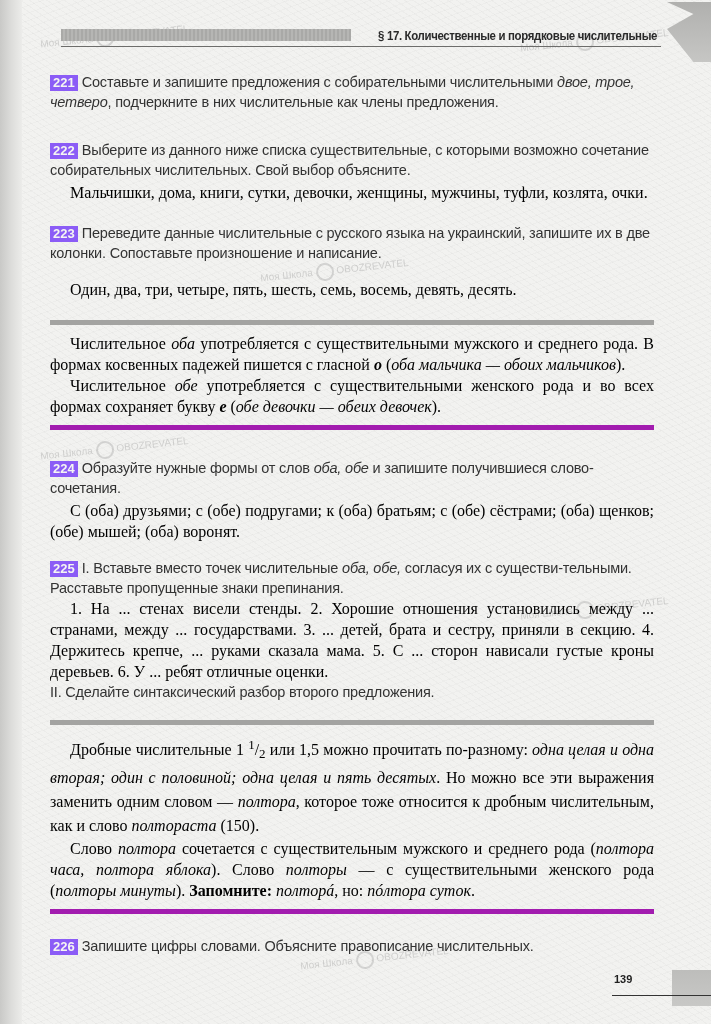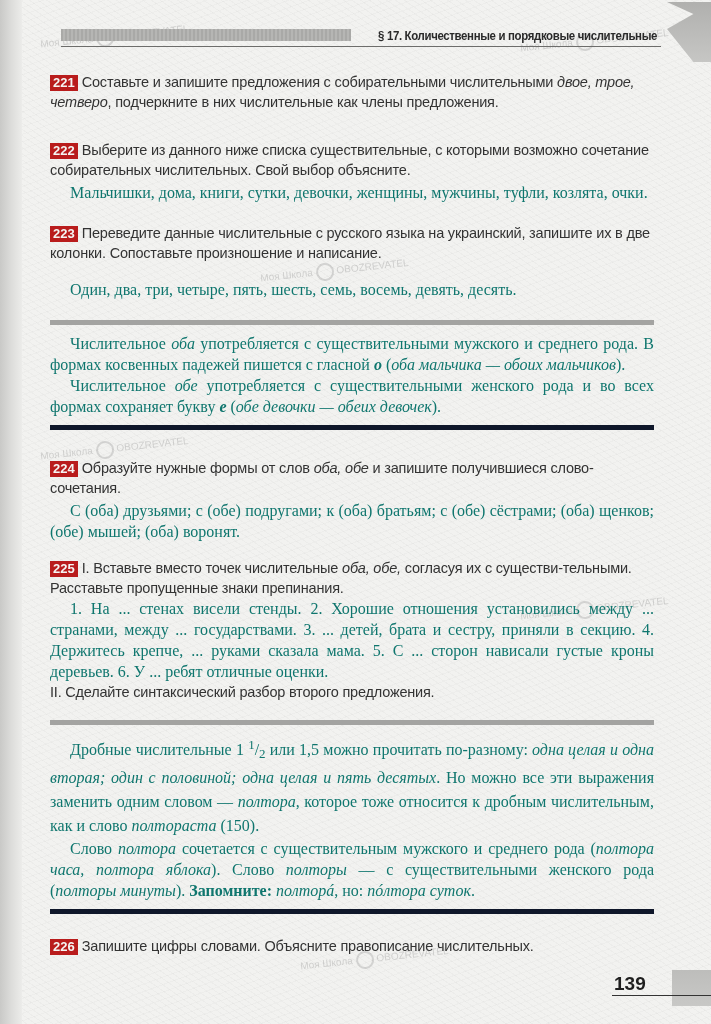--- a/index.html
+++ b/index.html
@@ -42,44 +42,44 @@
     clip-path: polygon(0 0, 100% 0, 100% 100%, 60% 100%, 0 45%, 60% 20%);
   }
   .content {
     position: absolute; left: 50px; top: 72px; width: 604px;
   }
   .task {
     position: relative; font-size: 14.5px; line-height: 20px;
     color: #333; letter-spacing: -0.2px;
   }
   .task-num {
-    display: inline-block; background: #b91c1c; color: #f5f5f3;
+    display: inline-block; background: #8b5cf6; color: #f5f5f3;
     font-weight: bold; font-size: 13px; padding: 0 3px; margin-right: 4px;
     line-height: 16px; letter-spacing: 0;
   }
   .task .it { font-style: italic; }
   .serif {
     font-family: "Liberation Serif", serif; font-size: 16px; line-height: 21px;
-    color: #0f766e; letter-spacing: 0;
+    color: #000000; letter-spacing: 0;
   }
   .indent { text-indent: 20px; }
   .justify { text-align: justify; }
   .rule-box {
-    position: relative; border-top: 5px solid #a3a3a1; border-bottom: 5px solid #0f172a;
+    position: relative; border-top: 5px solid #a3a3a1; border-bottom: 5px solid #a21caf;
     padding: 8px 0 8px 0;
   }
   .rule-box p { margin: 0; }
   .rule-box .it { font-style: italic; }
   .rule-box .b { font-weight: bold; }
   .frac { font-size: 16px; }
   .frac sup { font-size: 13px; vertical-align: 6px; }
   .frac sub { font-size: 13px; vertical-align: -3px; }
   .page-number {
     position: absolute; left: 614px; top: 973px;
-    font-family: "Liberation Sans", sans-serif; font-weight: bold; font-size: 19px; color: #1f1f1f;
+    font-family: "Liberation Sans", sans-serif; font-weight: bold; font-size: 11px; color: #1f1f1f;
   }
   .page-line {
     position: absolute; left: 612px; top: 995px; width: 99px; height: 1px; background: #333;
   }
   .page-tab {
     position: absolute; left: 672px; top: 970px; width: 39px; height: 36px;
     background: linear-gradient(180deg, #bdbdbb, #c8c8c6);
   }
   .watermark {
     position: absolute; font-family: "Liberation Sans", sans-serif; font-size: 10px;

